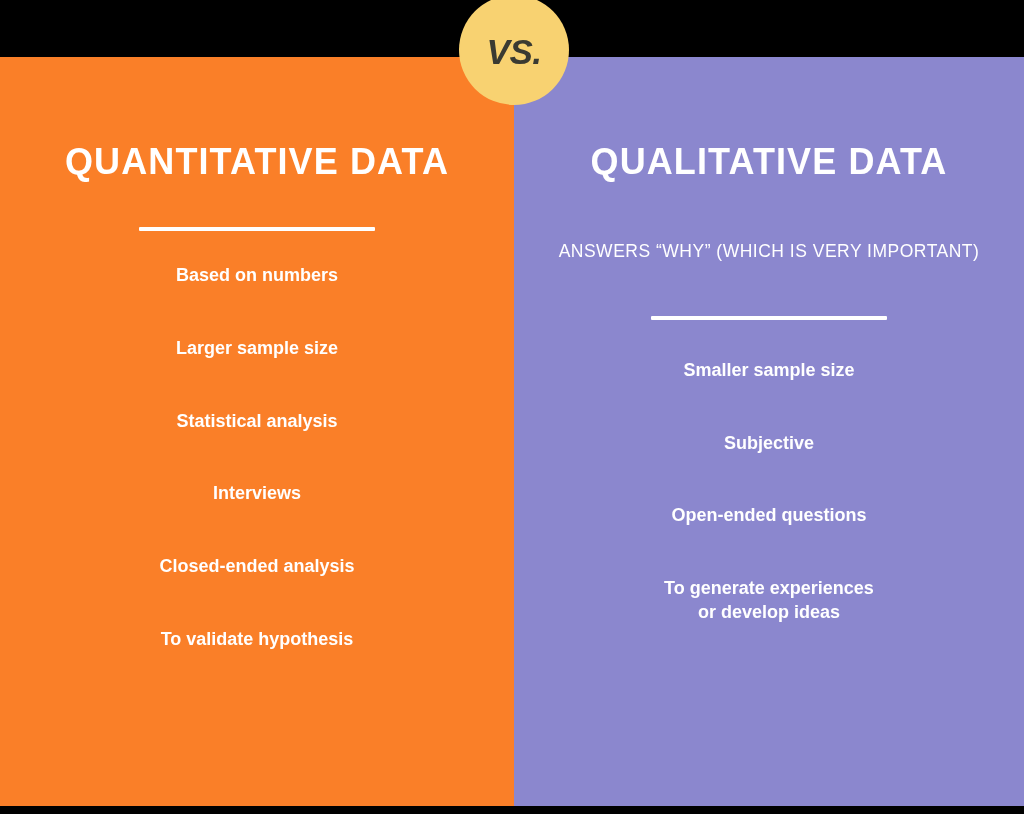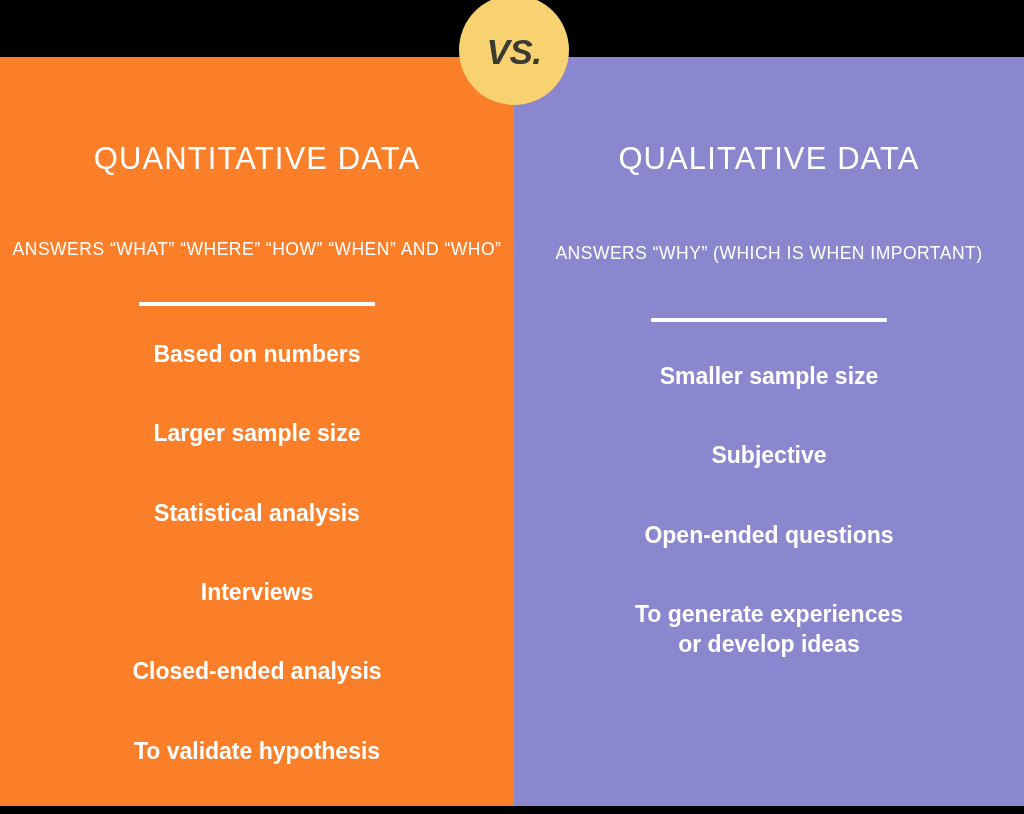--- a/index.html
+++ b/index.html
@@ -39,25 +39,25 @@
   }
   .panel-right {
     left: 514px;
     width: 510px;
     background: #8b87ce;
     gap: 8px;
   }
 
   
   .col-title {
-    margin: 12px;
+    margin: 4px;
     padding: 0;
     color: #ffffff;
-    font-size: 31px;
-    font-weight: 400;
+    font-size: 36px;
+    font-weight: 700;
     letter-spacing: 1.1px;
     text-align: center;
     white-space: nowrap;
   }
   .panel-left .col-title { margin-top: 84px; }
   .panel-right .col-title { margin-top: 84px; }
 
   
   .col-subtitle {
     margin: 0;
@@ -90,21 +90,21 @@
     width: 100%;
     display: flex;
     flex-direction: column;
     align-items: center;
   }
   .panel-left .item-list { margin-top: 33px; }
   .panel-right .item-list { margin-top: 31px; }
 
   .item {
     color: #ffffff;
-    font-size: 23px;
+    font-size: 18px;
     font-weight: 700;
     line-height: 1.32;
     text-align: center;
     margin: 0 0 49px 0;
     white-space: pre-line;
   }
   .item:last-child { margin-bottom: 0; }
 
   
   .vs-badge {
@@ -141,40 +141,38 @@
   }
 </style>
 </head>
 <body>
 
 <div class="poster">
 
   <section class="panel panel-left">
     <h2 class="col-title">QUANTITATIVE DATA</h2>
 
-    <p class="col-subtitle">ANSWERS  “WHAT” “WHERE”
-“HOW” “WHEN” AND “WHO”</p>
 
     <div class="divider"></div>
 
     <ul class="item-list">
       <li class="item">Based on numbers</li>
       <li class="item">Larger sample size</li>
       <li class="item">Statistical analysis</li>
       <li class="item">Interviews</li>
       <li class="item">Closed-ended analysis</li>
       <li class="item">To validate hypothesis</li>
     </ul>
   </section>
 
   <section class="panel panel-right">
     <h2 class="col-title">QUALITATIVE DATA</h2>
 
     <p class="col-subtitle">ANSWERS “WHY”
-(WHICH IS WHEN IMPORTANT)</p>
+(WHICH IS VERY IMPORTANT)</p>
 
     <div class="divider"></div>
 
     <ul class="item-list">
       <li class="item">Smaller sample size</li>
       <li class="item">Subjective</li>
       <li class="item">Open-ended questions</li>
       <li class="item">To generate experiences
 or develop ideas</li>
     </ul>

